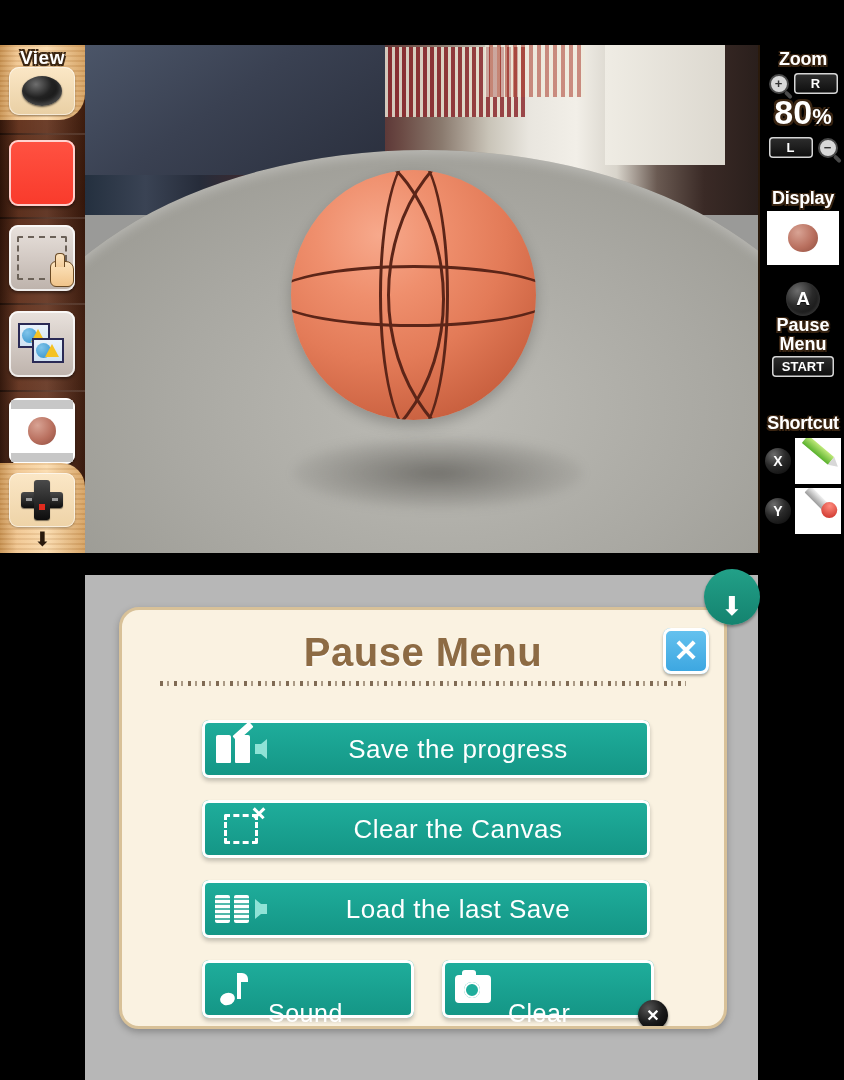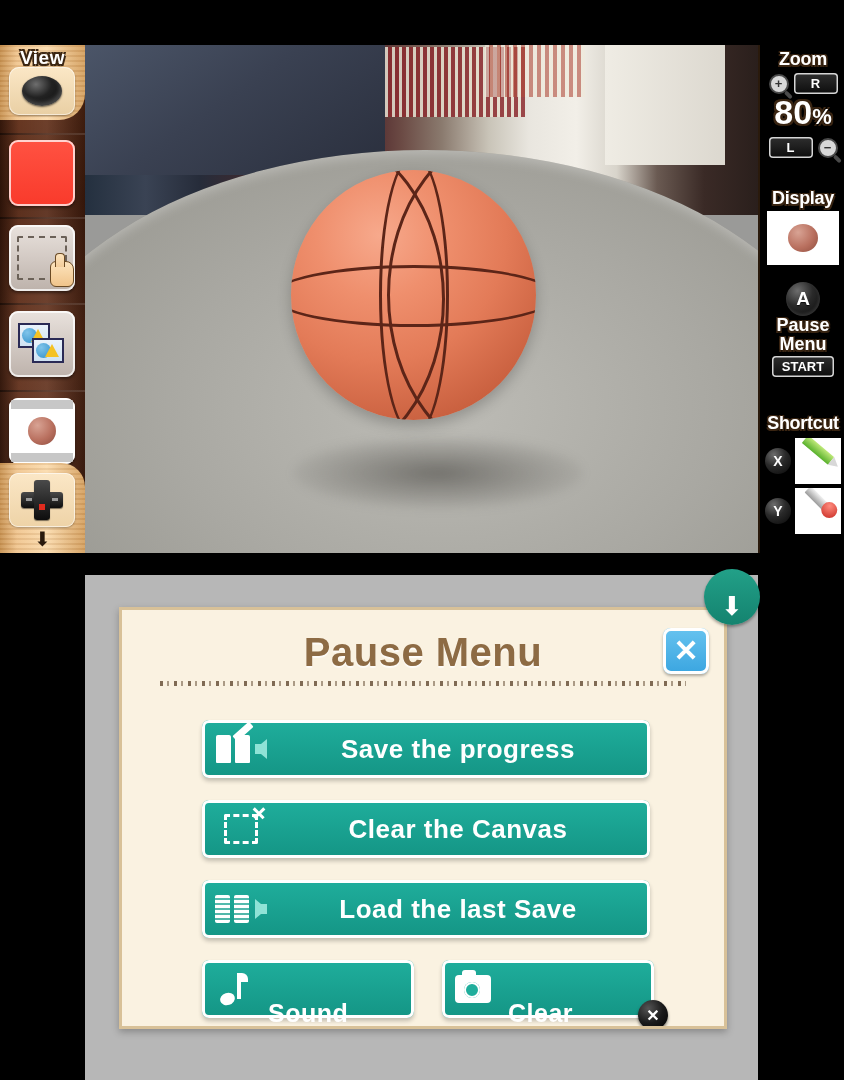--- a/index.html
+++ b/index.html
@@ -313,21 +313,21 @@
 
   
   #bottom-screen {
     position:absolute; left:85px; top:575px; width:673px; height:505px;
     background:#b7b7b7;
   }
   #dialog {
     position:absolute; left:34px; top:32px; width:608px; height:422px;
     background:#faf2e1;
     border: 3px solid #d8c198;
-    border-radius: 0;
+    border-radius: 20px;
     box-shadow: 0 3px 7px rgba(0,0,0,.25);
     overflow:hidden;
   }
   #dialog-title {
     margin-top:20px; text-align:center;
     font-size:40px; font-weight:bold; color:#8d6b44;
     letter-spacing:.5px;
     text-shadow: 0 2px 1px rgba(255,255,255,.75);
   }
   #title-divider {
@@ -348,21 +348,21 @@
   }
 
   .menu-btn {
     position:relative; height:58px; border-radius:7px;
     background: linear-gradient(to bottom,#1fae9c,#149585);
     box-shadow: inset 0 0 0 3px #ffffff, 0 3px 4px rgba(0,0,0,.22);
     display:flex; align-items:center;
     color:#ffffff;
   }
   .menu-btn .lbl {
-    flex:1; text-align:center; font-size:26px; font-weight:bold;
+    flex:1; text-align:center; font-size:26px; font-weight:normal;
     letter-spacing:.5px; padding-right:14px;
   }
   .menu-btn .ic { width:78px; display:flex; align-items:center; justify-content:center; }
   #btn-save    { position:absolute; left:80px; top:110px; width:448px; }
   #btn-clear   { position:absolute; left:80px; top:190px; width:448px; }
   #btn-load    { position:absolute; left:80px; top:270px; width:448px; }
   #btn-sound   { position:absolute; left:80px; top:350px; width:212px; }
   #btn-photo   { position:absolute; left:320px; top:350px; width:212px; }
   #btn-sound .lbl, #btn-photo .lbl { text-align:left; padding-right:0; padding-left:4px; font-size:25px;margin-top:48px; }
   #btn-sound .ic, #btn-photo .ic { width:62px; }

